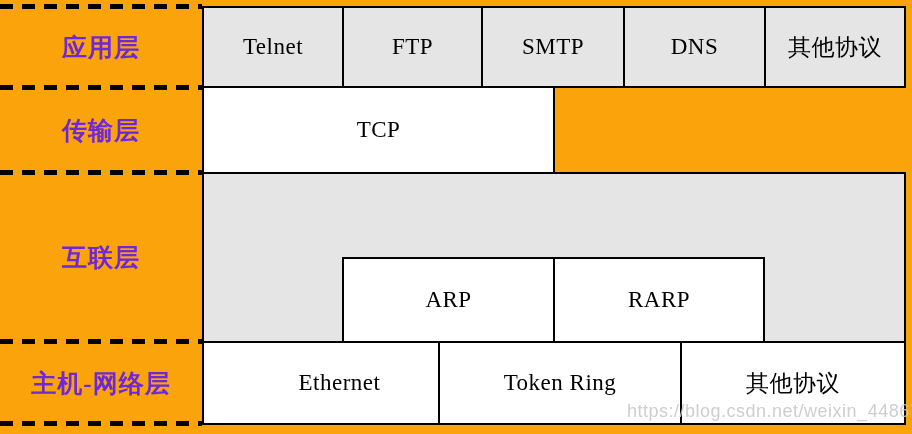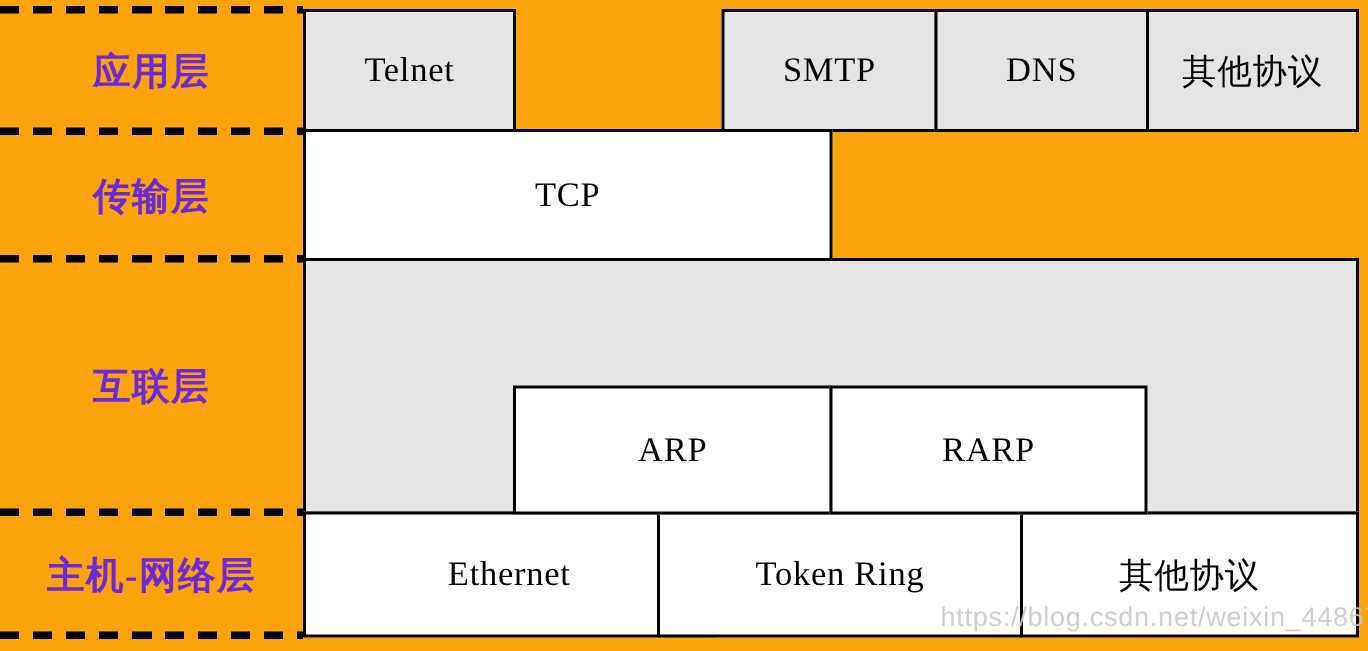--- a/index.html
+++ b/index.html
@@ -72,20 +72,21 @@
   <div class="dash" style="top:170px"></div>
   <div class="dash" style="top:339px"></div>
   <div class="dash" style="top:421px"></div>
 
   <div class="layer-label" style="top:6px;height:82px">应用层</div>
   <div class="layer-label" style="top:86px;height:88px">传输层</div>
   <div class="layer-label" style="top:172px;height:171px">互联层</div>
   <div class="layer-label" style="top:341px;height:84px">主机-网络层</div>
 
   <div class="box gray" style="left:202px;top:6px;width:142px;height:82px">Telnet</div>
+  <div class="box gray" style="left:342px;top:6px;width:141px;height:82px">FTP</div>
   <div class="box gray" style="left:481px;top:6px;width:144px;height:82px">SMTP</div>
   <div class="box gray" style="left:623px;top:6px;width:143px;height:82px">DNS</div>
   <div class="box gray" style="left:764px;top:6px;width:142px;height:82px">其他协议</div>
 
   <div class="box white" style="left:202px;top:86px;width:353px;height:88px">TCP</div>
 
   <div class="box gray ip-box" style="left:202px;top:172px;width:704px;height:171px">
     <span>IP</span>
   </div>
   <div class="box white" style="left:342px;top:257px;width:213px;height:86px;z-index:2">ARP</div>

